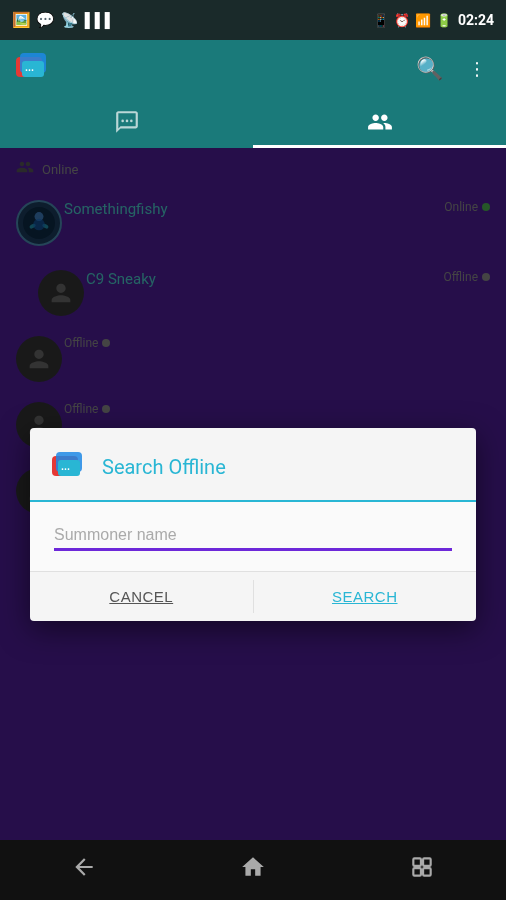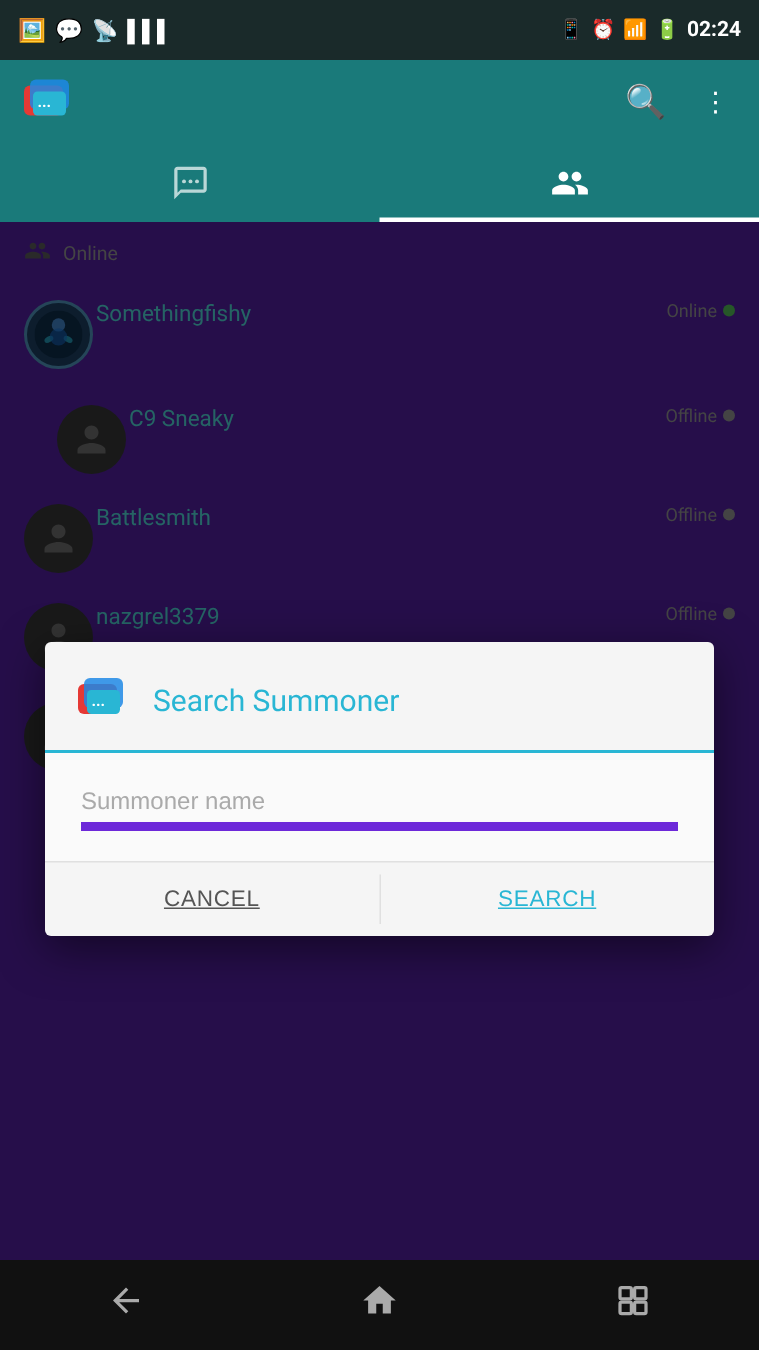--- a/index.html
+++ b/index.html
@@ -191,21 +191,21 @@
     .dialog-title {
       font-size: 20px;
       color: #29b6d4;
       font-weight: 400;
     }
     .dialog-body {
       padding: 20px 24px 16px 24px;
       background: #fafafa;
     }
     .dialog-input-wrap {
-      border-bottom: 6px solid #6d28d9;
+      border-bottom: 3px solid #6d28d9;
       margin-bottom: 4px;
     }
     .dialog-input {
       width: 100%;
       border: none;
       background: transparent;
       outline: none;
       font-size: 16px;
       color: #333;
       padding: 4px 0;
@@ -363,39 +363,33 @@
       </div>
     </div>
   </div>
 
   <div class="list-item">
     <div class="avatar">
       <svg width="28" height="28" viewBox="0 0 24 24" fill="#666">
         <path d="M12 12c2.21 0 4-1.79 4-4s-1.79-4-4-4-4 1.79-4 4 1.79 4 4 4zm0 2c-2.67 0-8 1.34-8 4v2h16v-2c0-2.66-5.33-4-8-4z"></path>
       </svg>
     </div>
-    <div class="item-info">
-      <div class="item-name">Battlesmith</div>
-    </div>
     <div class="item-meta">
       <div class="meta-status">
         <span>Offline</span>
         <span class="status-dot offline"></span>
       </div>
     </div>
   </div>
 
   <div class="list-item">
     <div class="avatar">
       <svg width="28" height="28" viewBox="0 0 24 24" fill="#666">
         <path d="M12 12c2.21 0 4-1.79 4-4s-1.79-4-4-4-4 1.79-4 4 1.79 4 4 4zm0 2c-2.67 0-8 1.34-8 4v2h16v-2c0-2.66-5.33-4-8-4z"></path>
       </svg>
-    </div>
-    <div class="item-info">
-      <div class="item-name">nazgrel3379</div>
     </div>
     <div class="item-meta">
       <div class="meta-status">
         <span>Offline</span>
         <span class="status-dot offline"></span>
       </div>
     </div>
   </div>
 
   <div class="list-item">
@@ -415,21 +409,21 @@
 
     <div class="dialog-header">
       <div class="dialog-logo">
         <svg viewBox="0 0 38 38" xmlns="http://www.w3.org/2000/svg" width="38" height="38">
           <rect x="2" y="8" width="26" height="20" rx="4" fill="#e53935"></rect>
           <rect x="6" y="4" width="26" height="20" rx="4" fill="#1e88e5" opacity="0.85"></rect>
           <rect x="8" y="12" width="22" height="16" rx="3" fill="#29b6d4"></rect>
           <text x="11" y="25" font-size="10" fill="white" font-weight="bold">···</text>
         </svg>
       </div>
-      <span class="dialog-title">Search Summoner</span>
+      <span class="dialog-title">Search Offline</span>
     </div>
 
     <div class="dialog-body">
       <div class="dialog-input-wrap">
         <input class="dialog-input" type="text" placeholder="Summoner name" style="">
       </div>
     </div>
 
     <div class="dialog-actions">
       <button class="dialog-btn">Cancel</button>

